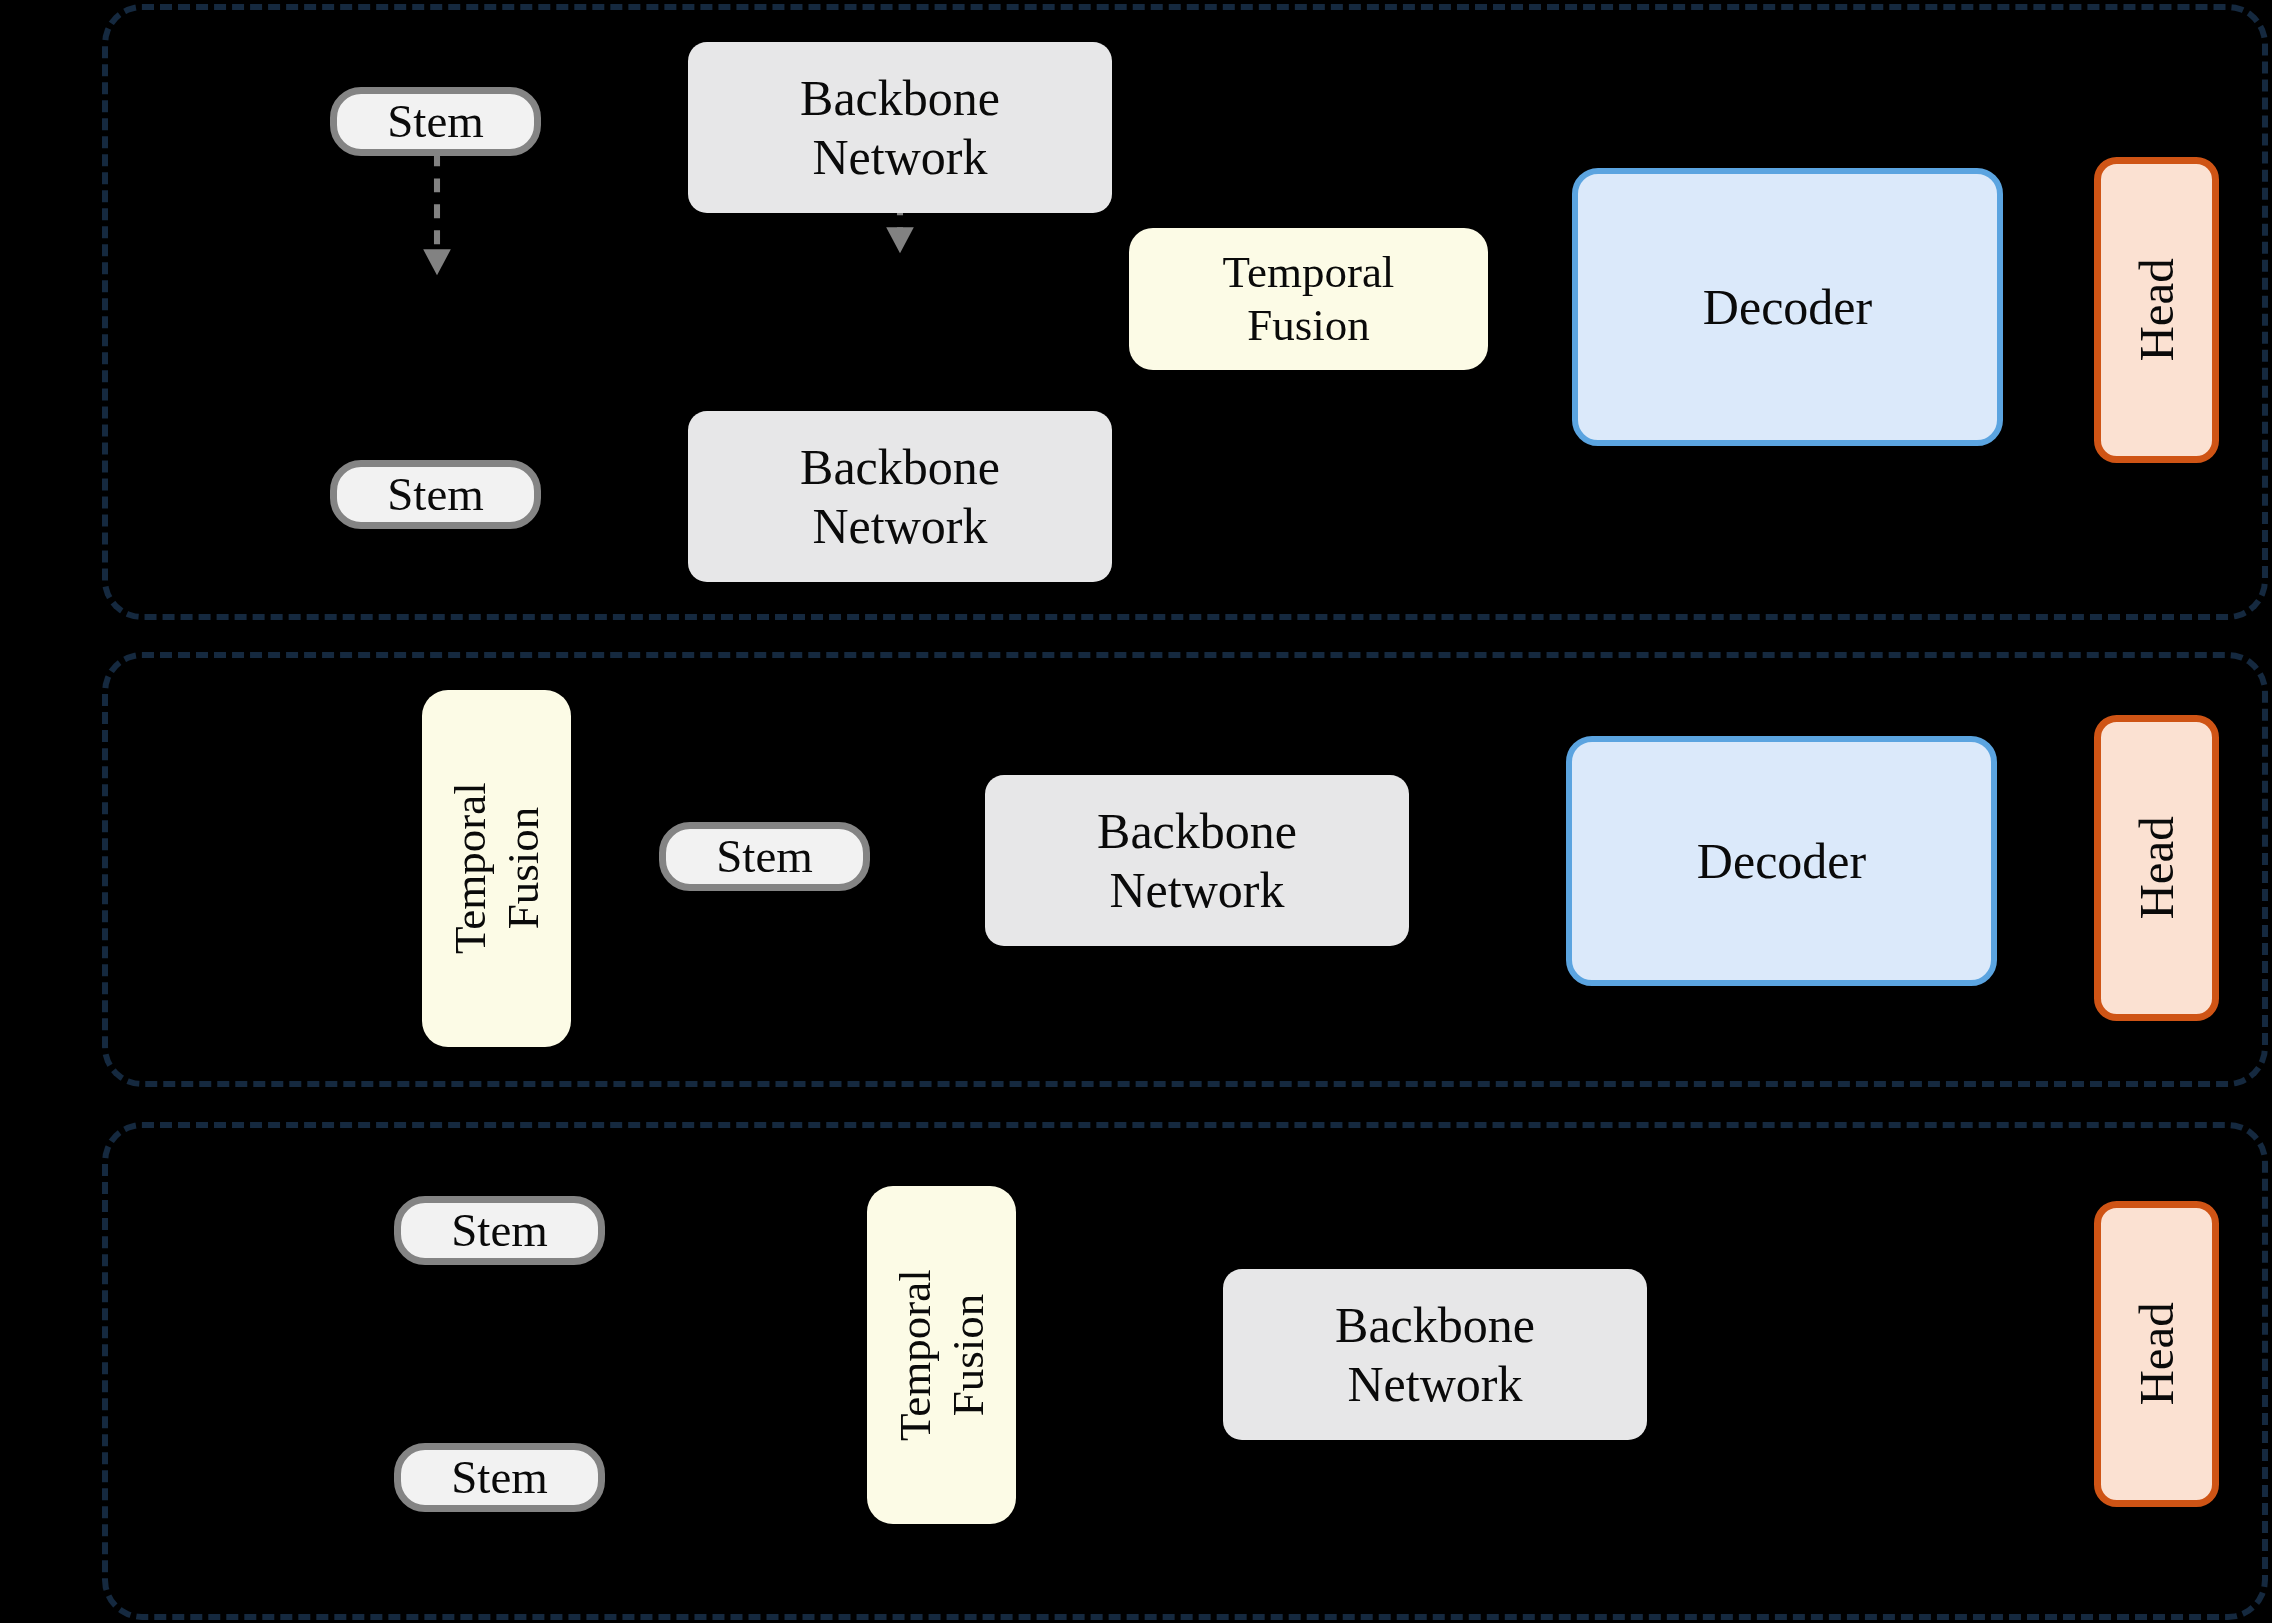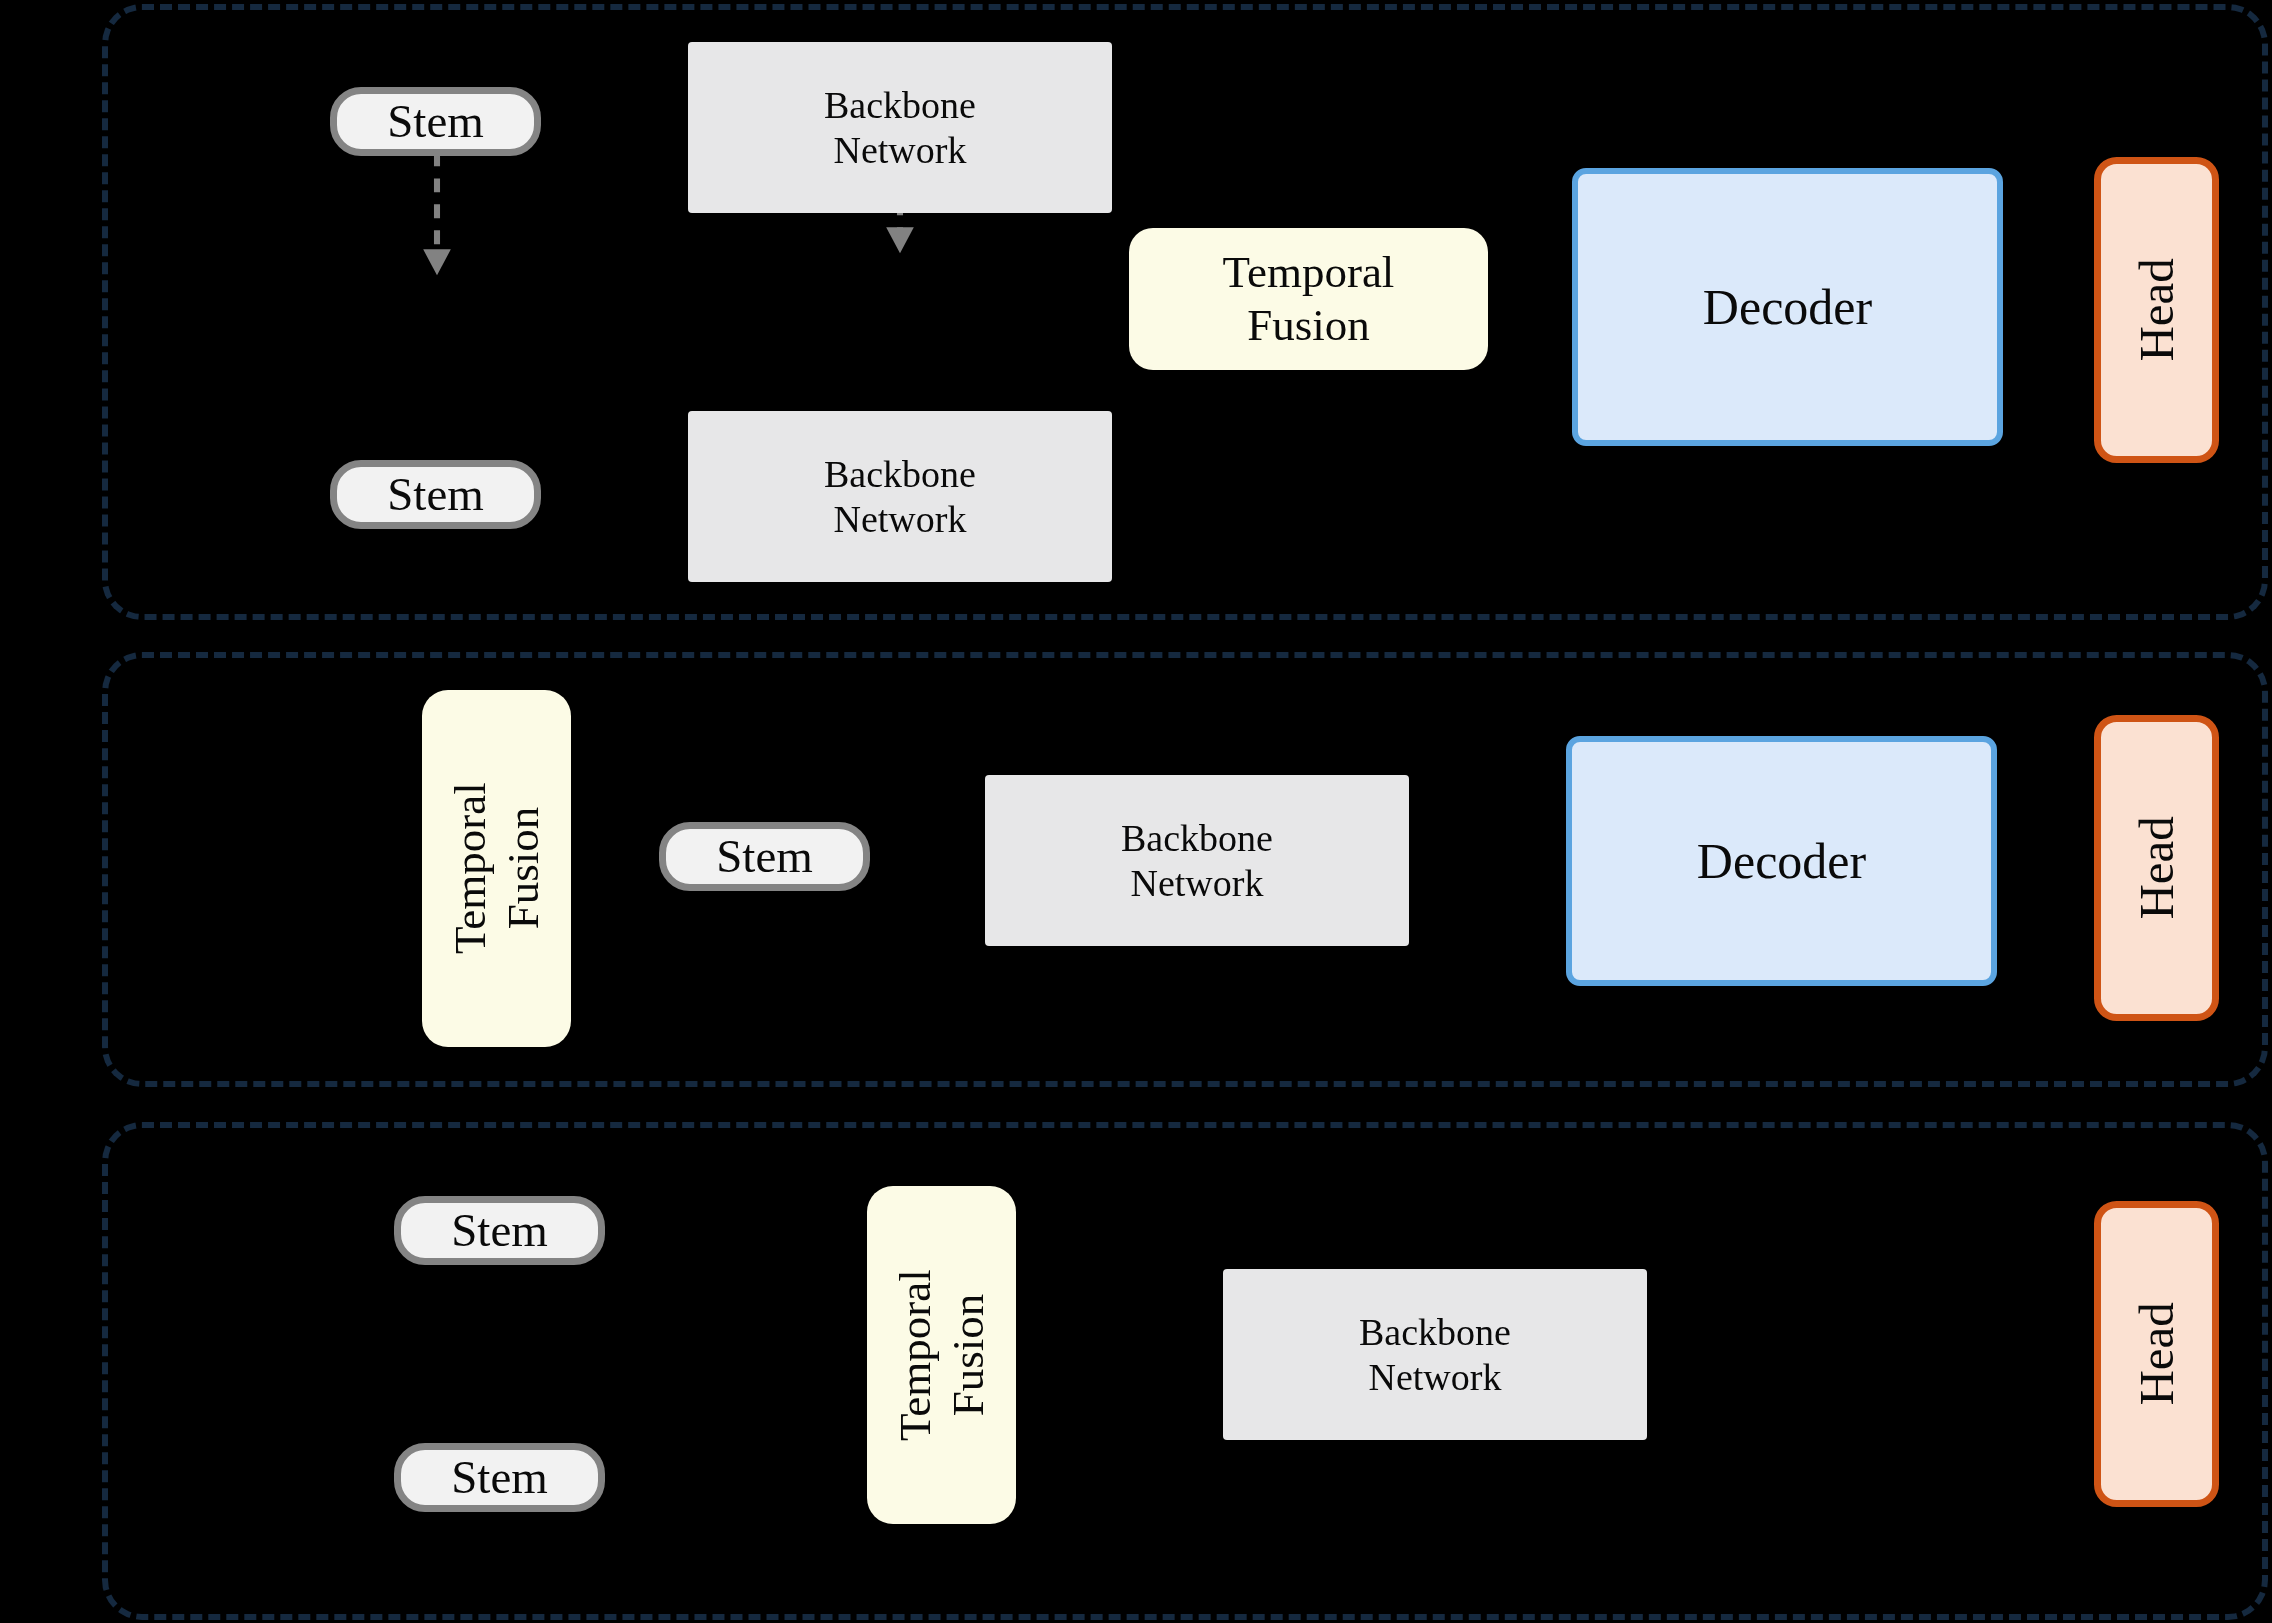--- a/index.html
+++ b/index.html
@@ -45,22 +45,22 @@
     background: #f2f2f2;
     border: 7px solid #848484;
     border-radius: 31px;
     font-size: 47px;
   }
 
   
   .n-backbone {
     background: #e7e7e8;
     border: none;
-    border-radius: 4px;
-    font-size: 38px;
+    border-radius: 19px;
+    font-size: 50px;
   }
 
   
   .n-fusion {
     background: #fcfbe6;
     border: none;
     border-radius: 24px;
     font-size: 45px;
   }
 
@@ -73,21 +73,21 @@
   }
   .n-fusion-v .label {
     transform: rotate(-90deg);
     white-space: nowrap;
   }
 
   
   .n-decoder {
     background: #dbe9fa;
     border: 6px solid #5ba4e0;
-    border-radius: 14px;
+    border-radius: 26px;
     font-size: 50px;
   }
 
   
   .n-head {
     background: #fbe1d2;
     border: 7.8px solid #cf5415;
     border-radius: 22.6px;
     font-size: 49px;
   }

